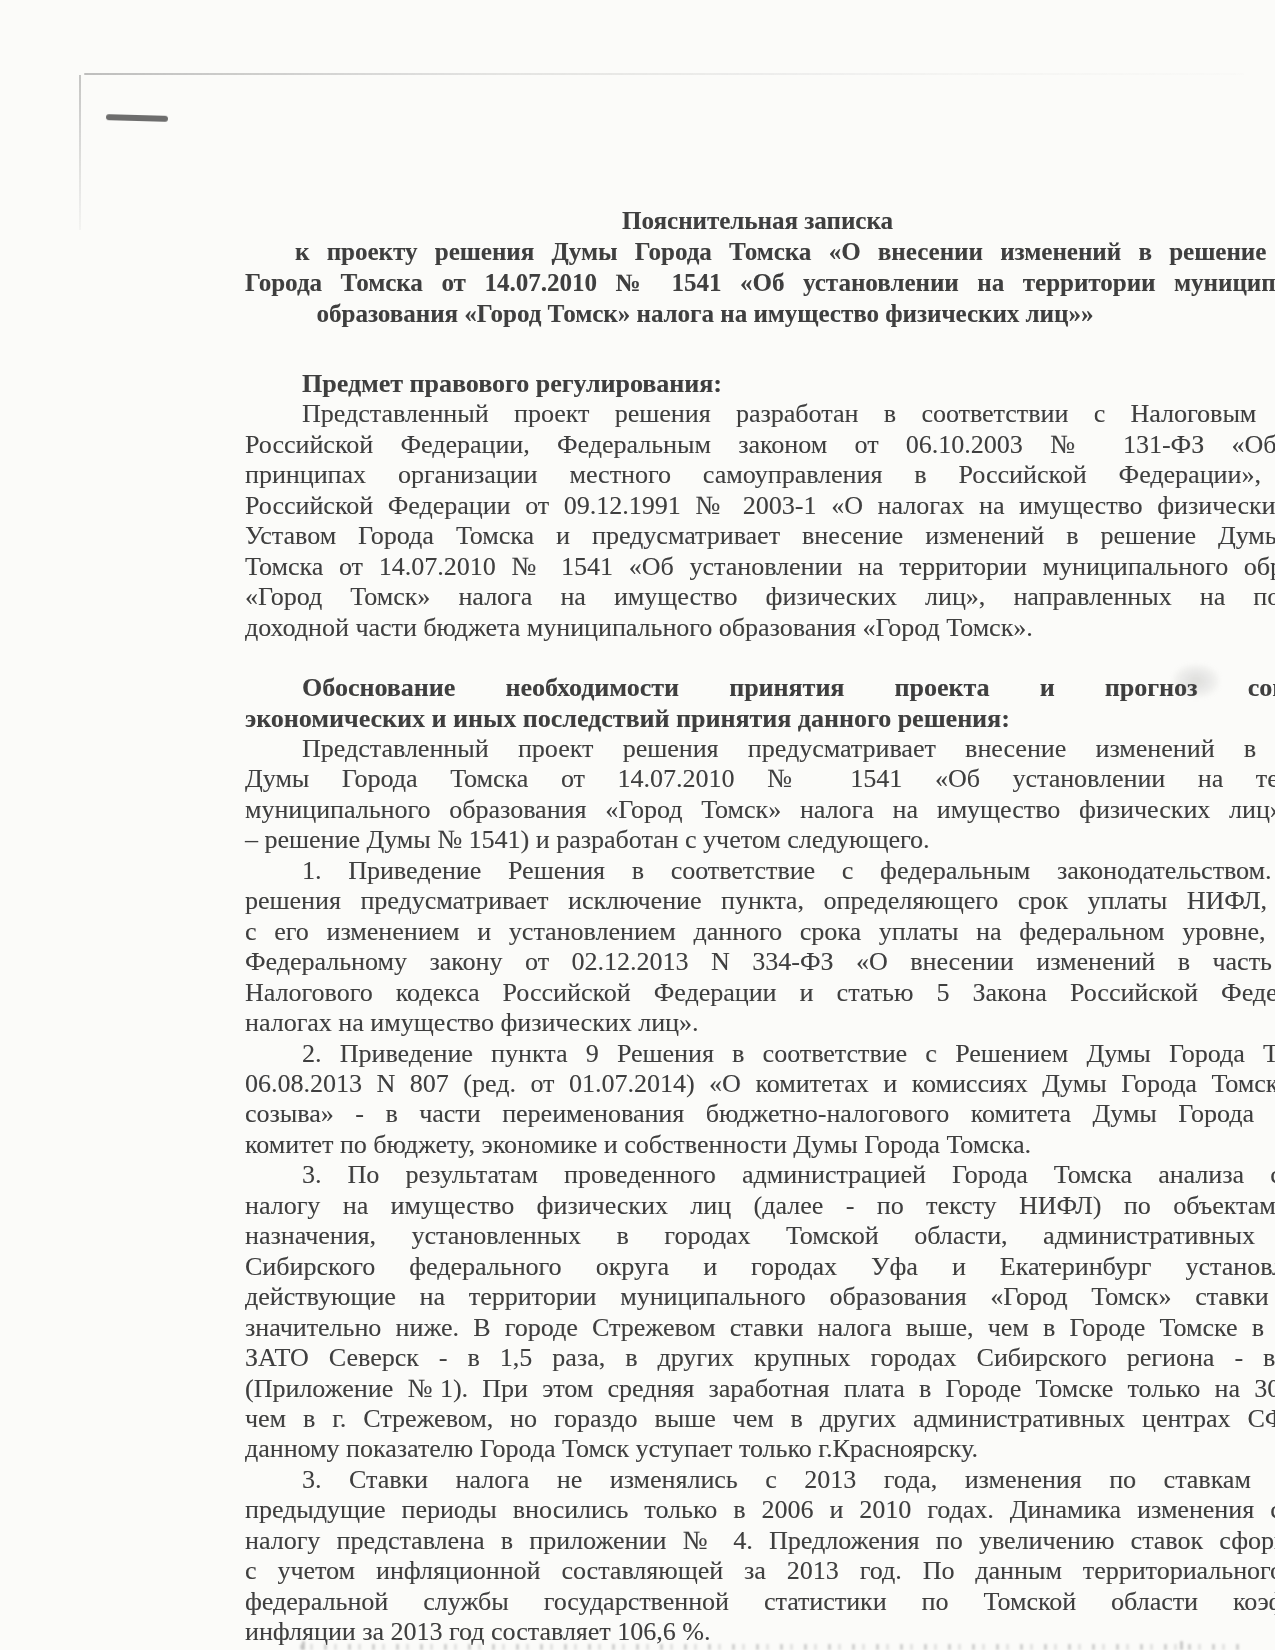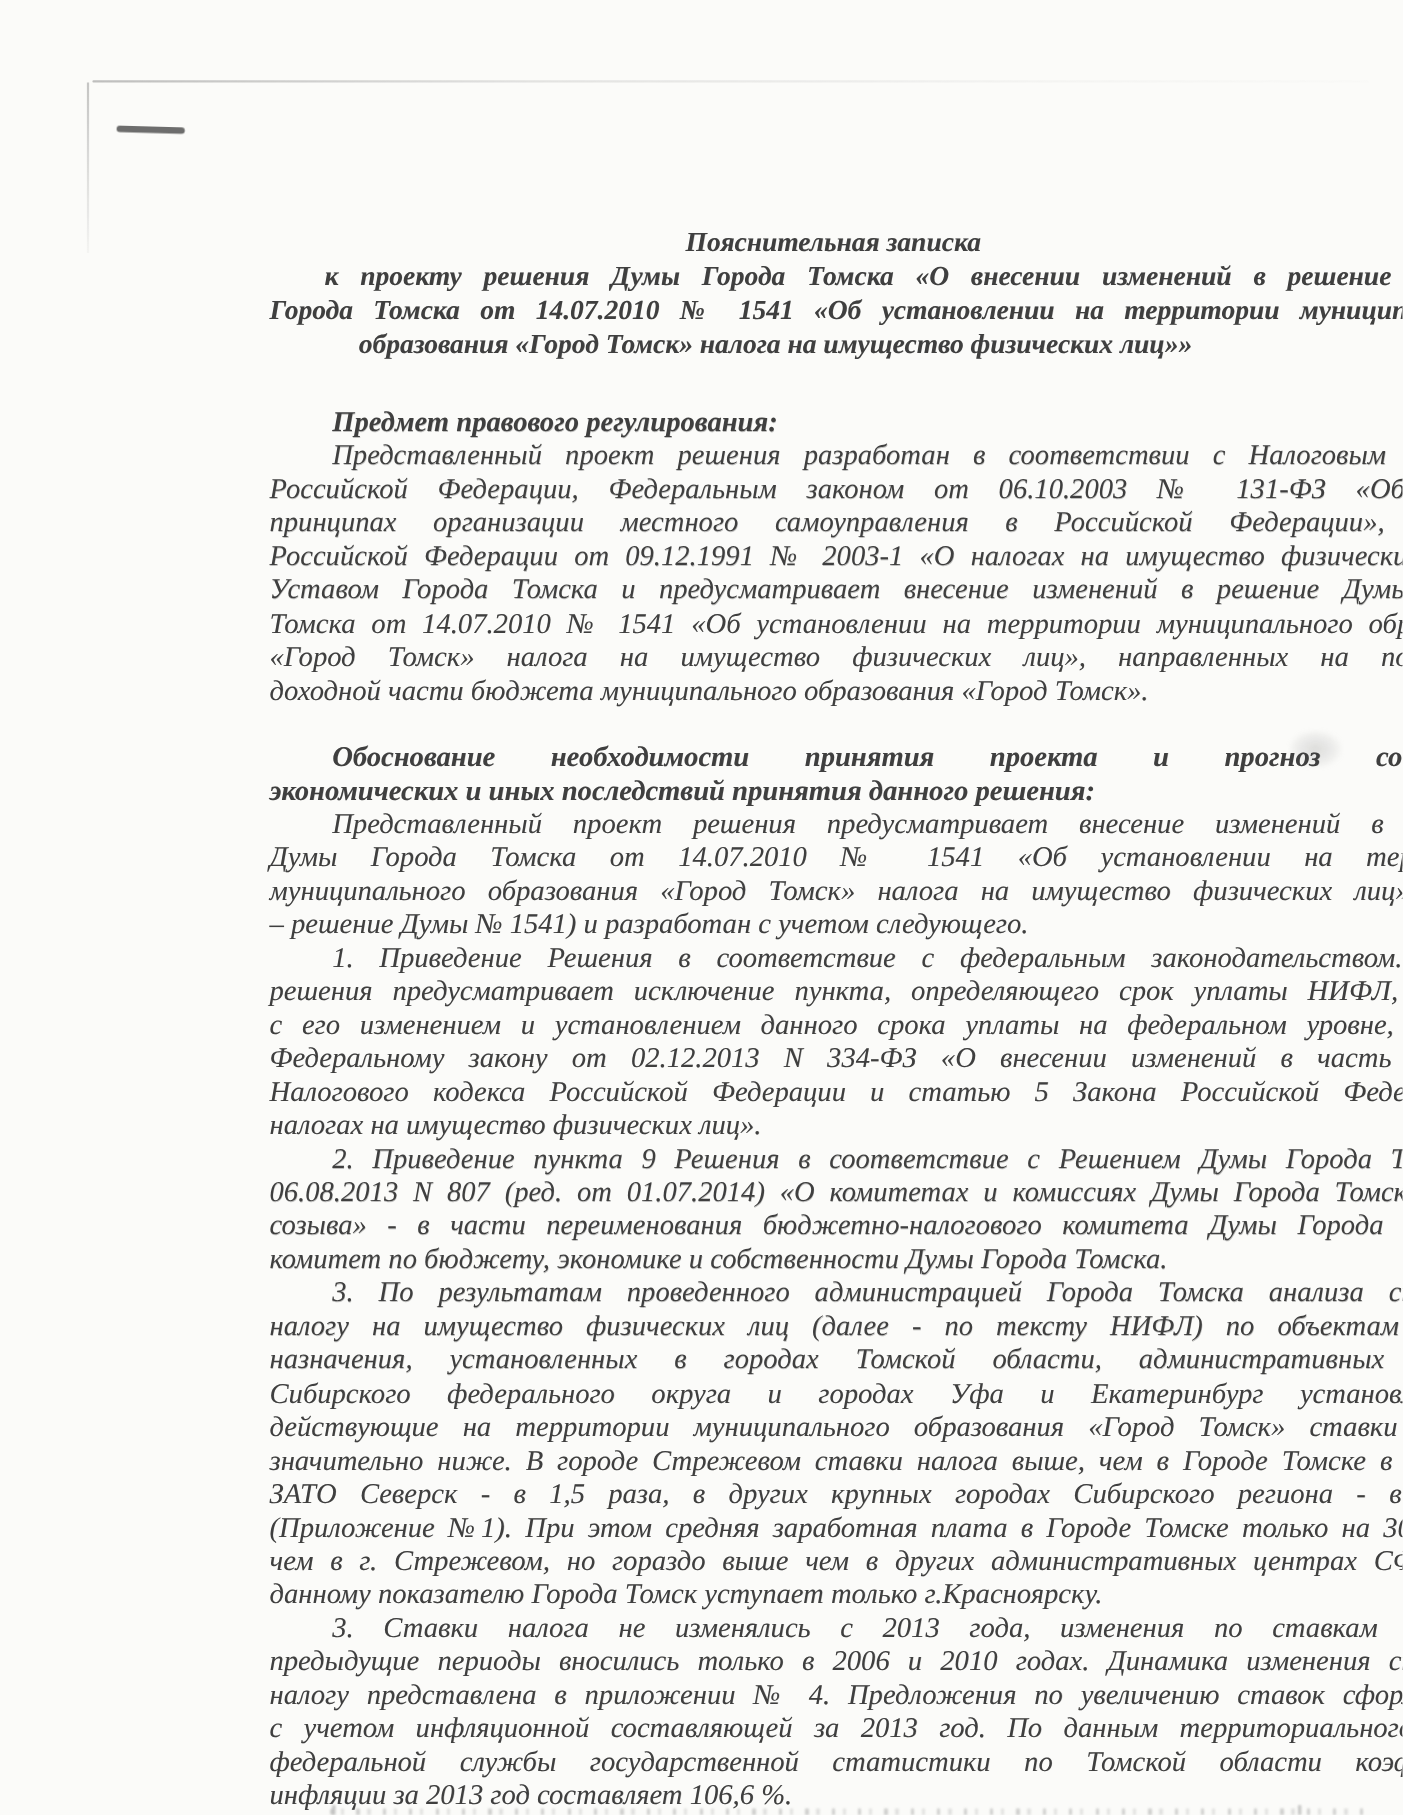--- a/index.html
+++ b/index.html
@@ -3,21 +3,21 @@
 <meta charset="utf-8">
 <style>
   html,body{margin:0;padding:0;}
   body{
     width:1275px;height:1650px;
     background:#fbfbf9;
     overflow:hidden;
     position:relative;
     font-family:"Liberation Serif","DejaVu Serif",serif;
   }
-  .scan{position:absolute;inset:0;font-style:italic;}
+  .scan{position:absolute;inset:0;}
   
   .edge-h{
     position:absolute;left:84px;top:73px;width:1160px;height:2px;
     background:linear-gradient(90deg,rgba(130,130,130,.5),rgba(165,165,165,.28) 35%,rgba(200,200,200,.12) 75%,rgba(220,220,220,.05));
     border-radius:1px;filter:blur(.5px);
   }
   .edge-v{
     position:absolute;left:79px;top:75px;width:2px;height:155px;
     background:linear-gradient(180deg,rgba(130,130,130,.45),rgba(185,185,185,.1));
     filter:blur(.4px);

